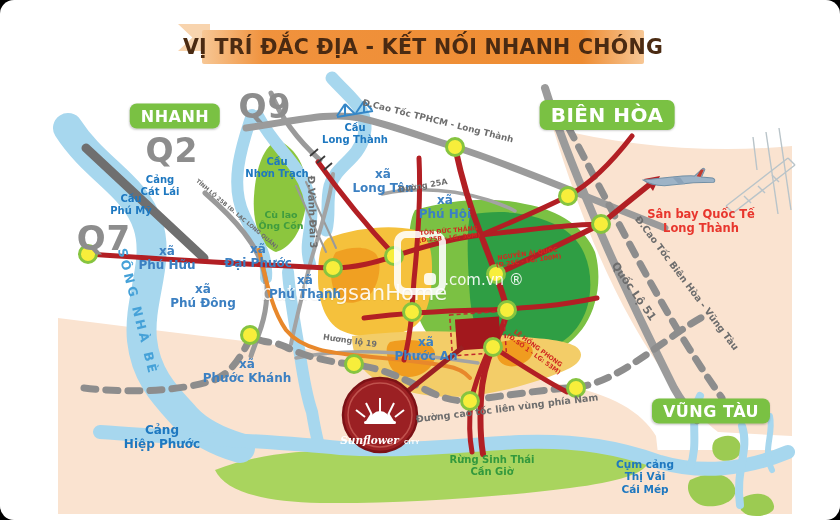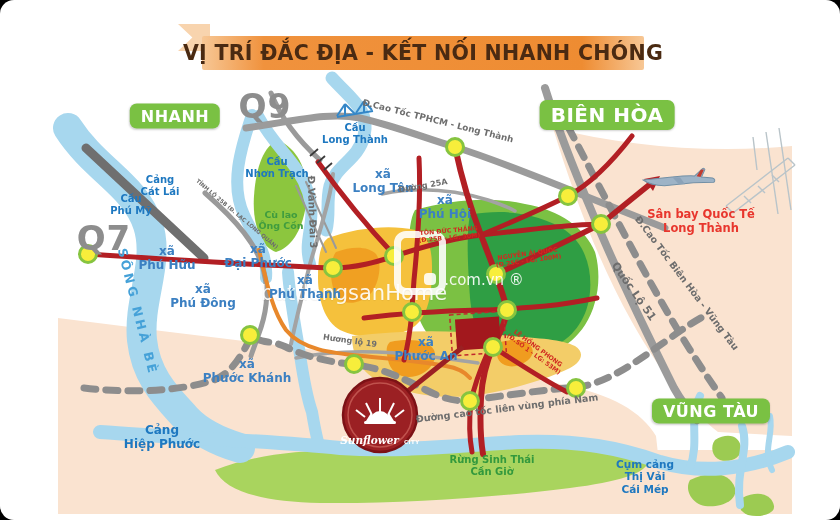--- a/index.html
+++ b/index.html
@@ -3,21 +3,21 @@
 <meta charset="utf-8">
 <style>
   html,body{margin:0;padding:0;background:#222;}
   .stage{position:relative;width:840px;height:520px;background:#000;overflow:hidden;
          font-family:"DejaVu Sans","Liberation Sans",sans-serif;}
   .page{position:absolute;inset:0;background:#ffffff;border-radius:14px;overflow:hidden;}
   .map-svg{position:absolute;left:0;top:0;}
   
   .ribbon-tail{position:absolute;left:178px;top:24px;width:32px;height:27px;background:#f8d4ae;
       clip-path:polygon(0 0,100% 0,100% 100%,0 100%,45% 50%);}
-  .ribbon{position:absolute;left:202px;top:36px;width:442px;height:34px;border-radius:2px;
+  .ribbon{position:absolute;left:202px;top:30px;width:442px;height:34px;border-radius:2px;
       background:linear-gradient(90deg,#f7c795 0%,#f0923d 14%,#ee8c32 86%,#f7c795 100%);
       display:flex;align-items:center;justify-content:center;}
   .ribbon-title{color:#4a2a12;font-weight:bold;font-size:20.5px;letter-spacing:.3px;white-space:nowrap;}
   
   .lbl{position:absolute;font-weight:bold;white-space:pre-line;text-align:center;line-height:1.18;
        transform:translate(-50%,-50%);}
   .blue{color:#1e78c0;}
   .xa{color:#3c80c2;font-size:12px;}
   .district{color:#8d8d8d;letter-spacing:1px;}
   .grayroad{color:#6d6d6d;}
@@ -201,20 +201,21 @@
   <div class="ribbon-tail"></div>
   <div class="ribbon">
     <span class="ribbon-title">VỊ TRÍ ĐẮC ĐỊA - KẾT NỐI NHANH CHÓNG</span>
   </div>
 
   <div class="badge" style="left:175px;top:116px;font-size:16px">NHANH</div>
   <div class="badge" style="left:607px;top:115px;font-size:20px">BIÊN HÒA</div>
   <div class="badge" style="left:711px;top:411px;font-size:16px">VŨNG TÀU</div>
 
   <div class="lbl district" style="left:265px;top:107px;font-size:33px">Q9</div>
+  <div class="lbl district" style="left:172px;top:151px;font-size:33px">Q2</div>
   <div class="lbl district" style="left:104px;top:238px;font-size:34px">Q7</div>
 
   <div class="lbl blue" style="left:355px;top:134px;font-size:10px">Cầu
 Long Thành</div>
   <div class="lbl blue" style="left:277px;top:168px;font-size:10px">Cầu
 Nhơn Trạch</div>
   <div class="lbl blue" style="left:160px;top:186px;font-size:10px">Cảng
 Cát Lái</div>
   <div class="lbl blue" style="left:131px;top:205px;font-size:10px">Cầu
 Phú Mỹ</div>

